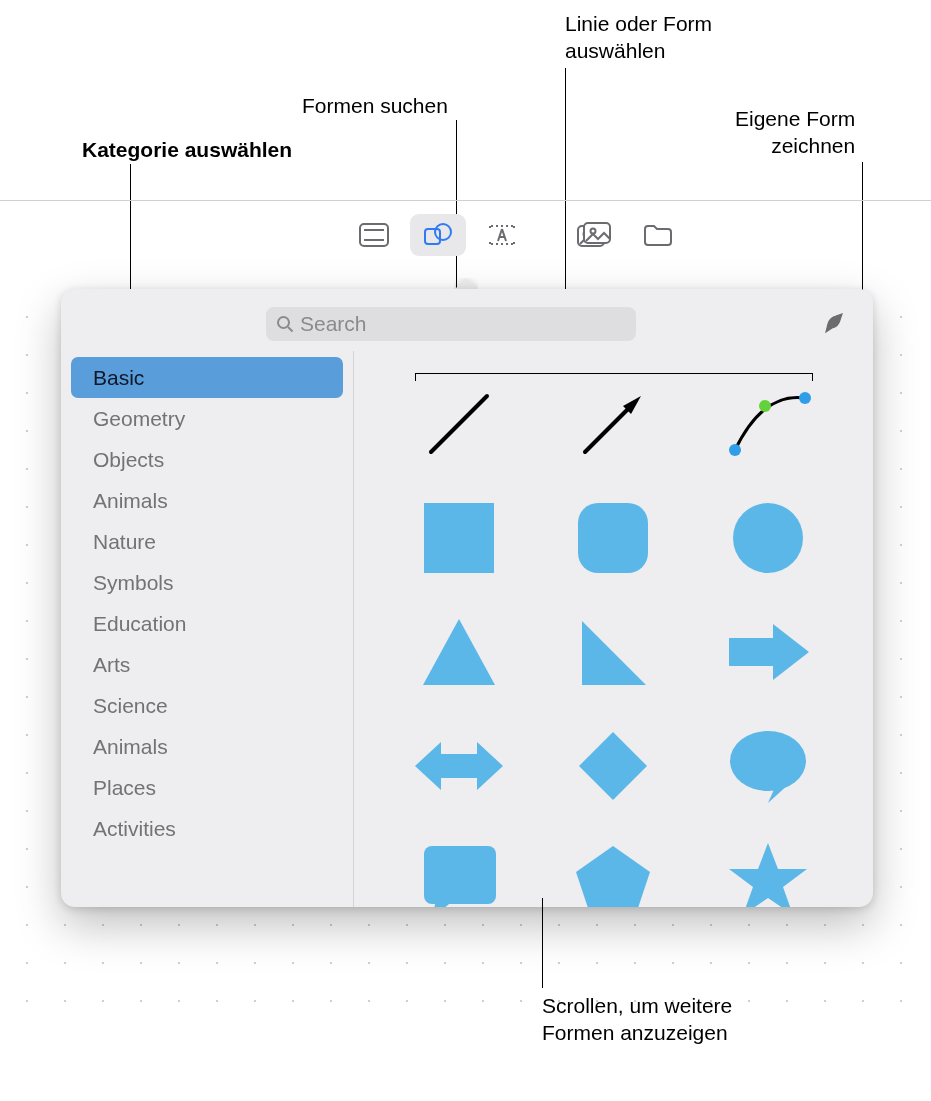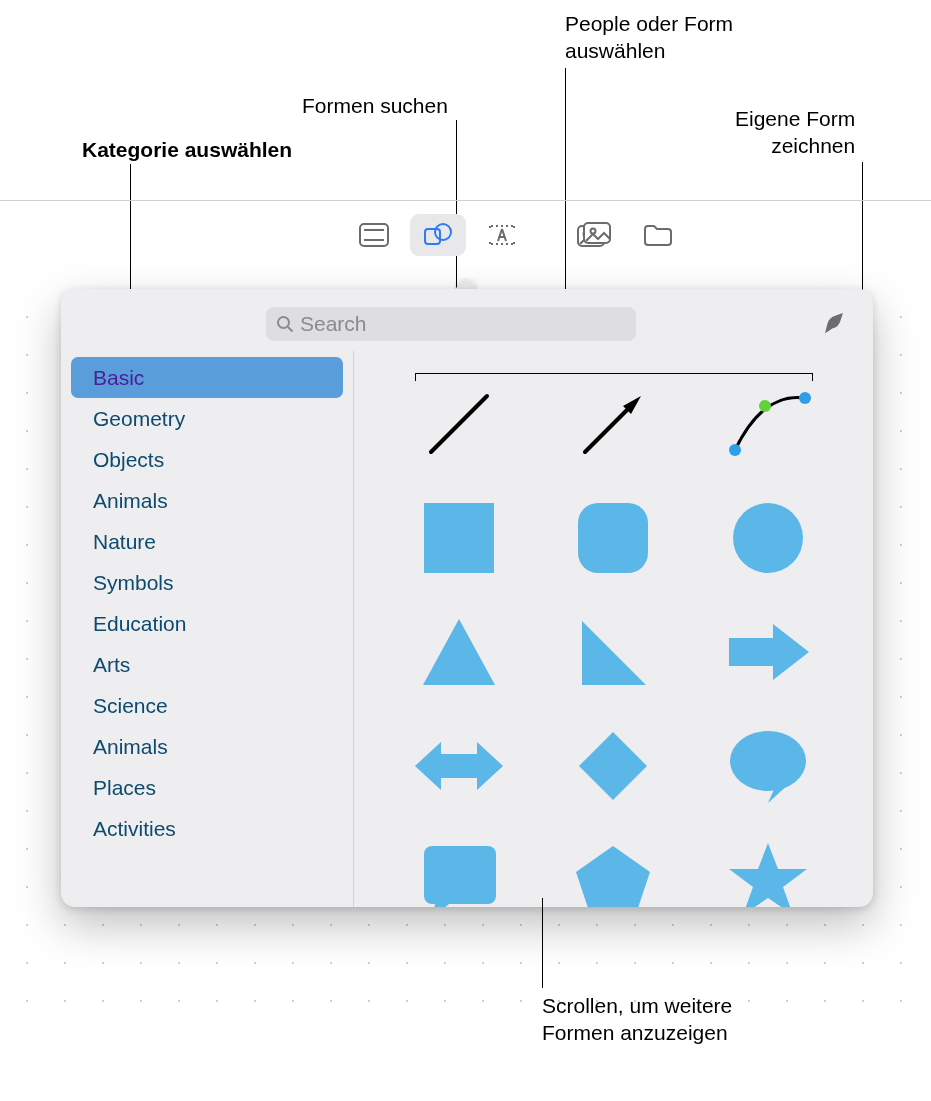--- a/index.html
+++ b/index.html
@@ -147,26 +147,26 @@
     padding: 6px 10px 10px 10px;
     overflow: hidden;
   }
   .sidebar-item {
     height: 41px;
     border-radius: 7px;
     display: flex;
     align-items: center;
     padding: 0 22px;
     font-size: 21px;
-    color: #0c4a6e;
+    color: #737373;
     cursor: default;
   }
   .sidebar-item.selected {
     background: #5a9ddb;
-    color: #4c1d95;
+    color: #0f172a;
   }
   .vsep {
     width: 1px;
     background: #d3d2d5;
   }
   .shape-pane {
     flex: 1;
     padding: 18px 28px 0 28px;
     overflow: hidden;
   }
@@ -188,21 +188,21 @@
 
   .bracket {
     position: absolute;
     border: 1px solid #000;
     border-bottom: none;
   }
 </style>
 </head>
 <body>
 
-<div class="callout" style="left:565px; top:10px;">People oder Form
+<div class="callout" style="left:565px; top:10px;">Linie oder Form
 auswählen</div>
 <div class="callout-line" style="left:565px; top:68px; width:1px; height:305px;"></div>
 
 <div class="callout" style="left:302px; top:92px;">Formen suchen</div>
 <div class="callout-line" style="left:456px; top:120px; width:1px; height:210px;"></div>
 
 <div class="callout" style="left:735px; top:105px; text-align:right;">Eigene Form
 zeichnen</div>
 <div class="callout-line" style="left:862px; top:162px; width:1px; height:155px;"></div>
 

